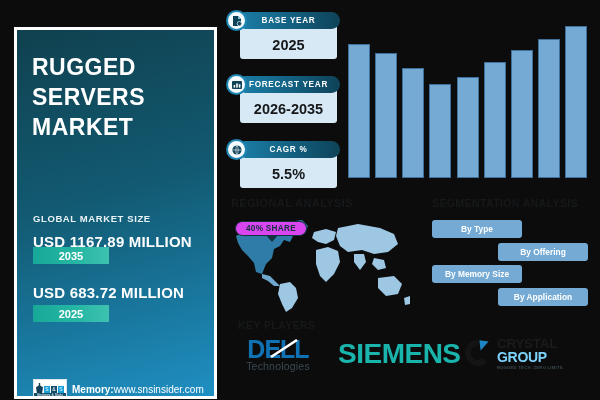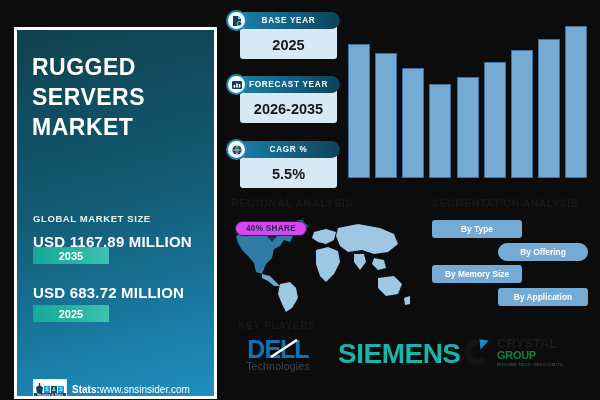--- a/index.html
+++ b/index.html
@@ -130,21 +130,21 @@
   #seg-title {
     position: absolute; left: 432px; top: 197px;
     font-size: 10.5px; font-weight: bold; color: #16181a; letter-spacing: .4px;
   }
   .seg-pill {
     position: absolute; height: 18px; width: 90px; border-radius: 3px;
     background: #74aad4; color: #fff; font-size: 8.4px; font-weight: bold;
     display: flex; align-items: center; justify-content: center;
   }
   #seg-0 { left: 432px; top: 220px; }
-  #seg-1 { left: 498px; top: 243px; border-radius: 9px; }
+  #seg-1 { left: 498px; top: 243px; }
   #seg-2 { left: 432px; top: 265px; }
   #seg-3 { left: 498px; top: 288px; }
 
   
   #key-players-title {
     position: absolute; left: 238px; top: 319px;
     font-size: 10.5px; font-weight: bold; color: #16181a; letter-spacing: .4px;
   }
   #logo-dell { position: absolute; left: 232px; top: 336px; width: 92px; text-align: center; }
   #logo-dell .dell-word {
@@ -159,21 +159,21 @@
     font-size: 10.5px; color: #3a4a52; letter-spacing: .2px; margin-top: -2px;
   }
   #logo-siemens {
     position: absolute; left: 338px; top: 338px;
     font-size: 28px; font-weight: bold; color: #19b5ac; letter-spacing: -.5px;
   }
   #logo-crystal { position: absolute; left: 463px; top: 337px; display: flex; align-items: center; gap: 4px; }
   #cg-mark { width: 30px; height: 30px; position: relative; }
   #cg-text { line-height: 1; }
   #cg-text .cg1 { font-size: 13.5px; font-weight: bold; color: #1b1b1b; letter-spacing: -.3px; display: block; }
-  #cg-text .cg2 { font-size: 11px; font-weight: bold; color: #15803d; letter-spacing: -.3px; display: block; margin-top: -1px; }
+  #cg-text .cg2 { font-size: 14px; font-weight: bold; color: #7dd3fc; letter-spacing: -.3px; display: block; margin-top: -1px; }
   #cg-text .cg3 { font-size: 4.2px; font-weight: bold; color: #3a4a52; letter-spacing: .25px; display: block; margin-top: 2px; }
 </style>
 </head>
 <body>
 
 <div id="root">
 
   <div id="left-panel">
 
     <div id="title-block">
@@ -194,21 +194,21 @@
       <div id="sns-logo">
         <div class="tower"></div>
         <div class="sq" style="margin-left:8px;">
           <i>S</i>
             <i class="dk">&amp;</i>
             <i>S</i>
         </div>
         <div class="tag">Strategy &amp; Stats</div>
       </div>
       <div id="source-text">
-        <b>Stats:</b><span>www.snsinsider.com</span>
+        <b>Memory:</b><span>www.snsinsider.com</span>
       </div>
     </div>
   </div>
 
   <div class="kpi" id="kpi-base">
     <div class="kpi-icon">
       <svg width="12" height="12" viewBox="0 0 12 12">
         <path d="M2 1h5l3 3v7H2z" fill="#0e4257"></path>
         <path d="M7 1v3h3" fill="#7fc4e3"></path>
         <circle cx="8.4" cy="8.6" r="2.2" fill="#0e4257" stroke="#f4fafd" stroke-width="0.7"></circle>

